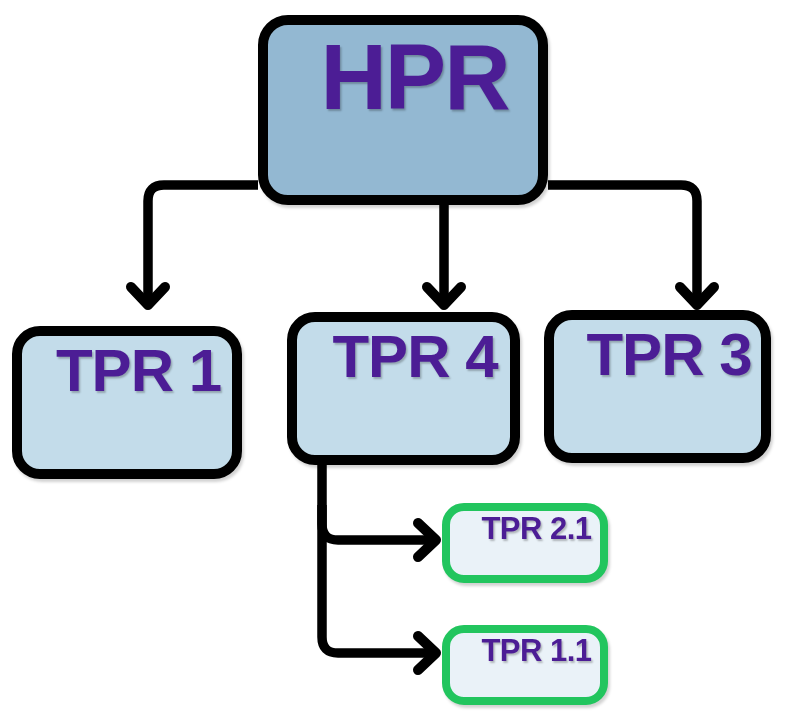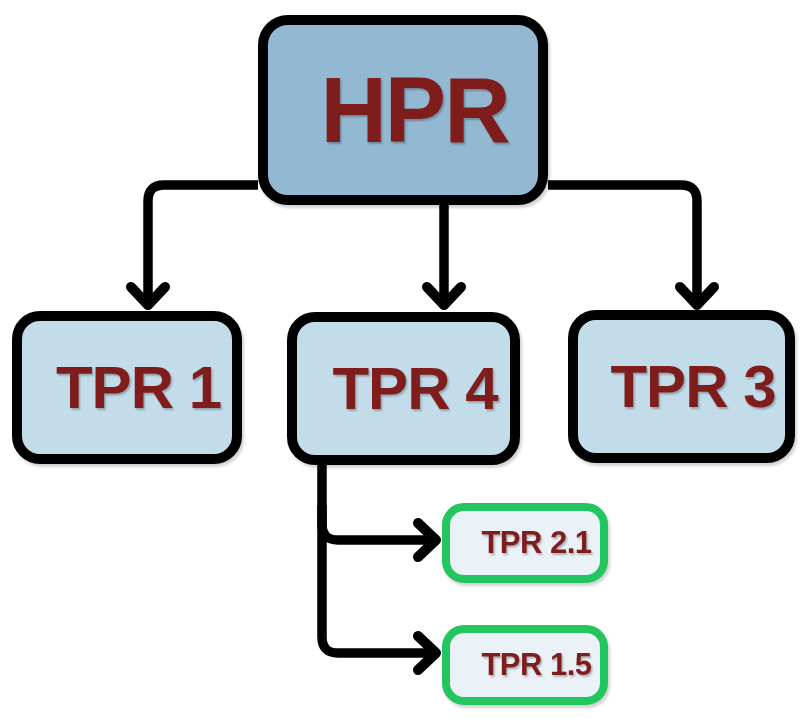--- a/index.html
+++ b/index.html
@@ -31,46 +31,46 @@
   }
   .connectors .head {
     stroke-width: 10;
     stroke-linecap: round;
     stroke-linejoin: round;
   }
   .node {
     position: absolute;
     box-sizing: border-box;
     display: flex;
-    align-items: center;
+    align-items: flex-start;
     justify-content: center;
     border: 10px solid #000000;
     font-weight: bold;
-    color: #7f1d1d;
+    color: #4c1d95;
     box-shadow: 2px 3px 3px rgba(0,0,0,0.18);
     text-shadow: 1.5px 2px 2px rgba(0,0,0,0.25);
     white-space: nowrap;
     padding-left: 23px;
   }
   .node-root {
     left: 258px; top: 15px; width: 290px; height: 190px;
     background: #93b8d2;
     border-radius: 30px;
     font-size: 92px;
     letter-spacing: -2px;
   }
   .node-child {
     background: #c3dcea;
     border-radius: 28px;
     font-size: 60px;
     letter-spacing: -1px;
   }
-  .node-tpr1 { left: 12px;  top: 311px; width: 230px; height: 153px; }
+  .node-tpr1 { left: 12px;  top: 326px; width: 230px; height: 153px; }
   .node-tpr2 { left: 287px; top: 312px; width: 233px; height: 153px; }
-  .node-tpr3 { left: 568px; top: 310px; width: 227px; height: 153px; }
+  .node-tpr3 { left: 544px; top: 310px; width: 227px; height: 153px; }
   .node-sub {
     background: #eaf2f8;
     border: 8px solid #22c55e;
     border-radius: 22px;
     font-size: 31px;
     letter-spacing: -0.5px;
   }
   .node-tpr21 { left: 442px; top: 503px; width: 166px; height: 80px; }
   .node-tpr22 { left: 442px; top: 625px; width: 166px; height: 80px; }
 </style>
@@ -111,16 +111,16 @@
 
   <div class="node node-child node-tpr3">
     <span>TPR 3</span>
   </div>
 
   <div class="node node-sub node-tpr21">
     <span>TPR 2.1</span>
   </div>
 
   <div class="node node-sub node-tpr22">
-    <span>TPR 1.5</span>
+    <span>TPR 1.1</span>
   </div>
 
 </div>
 
 </body></html>

